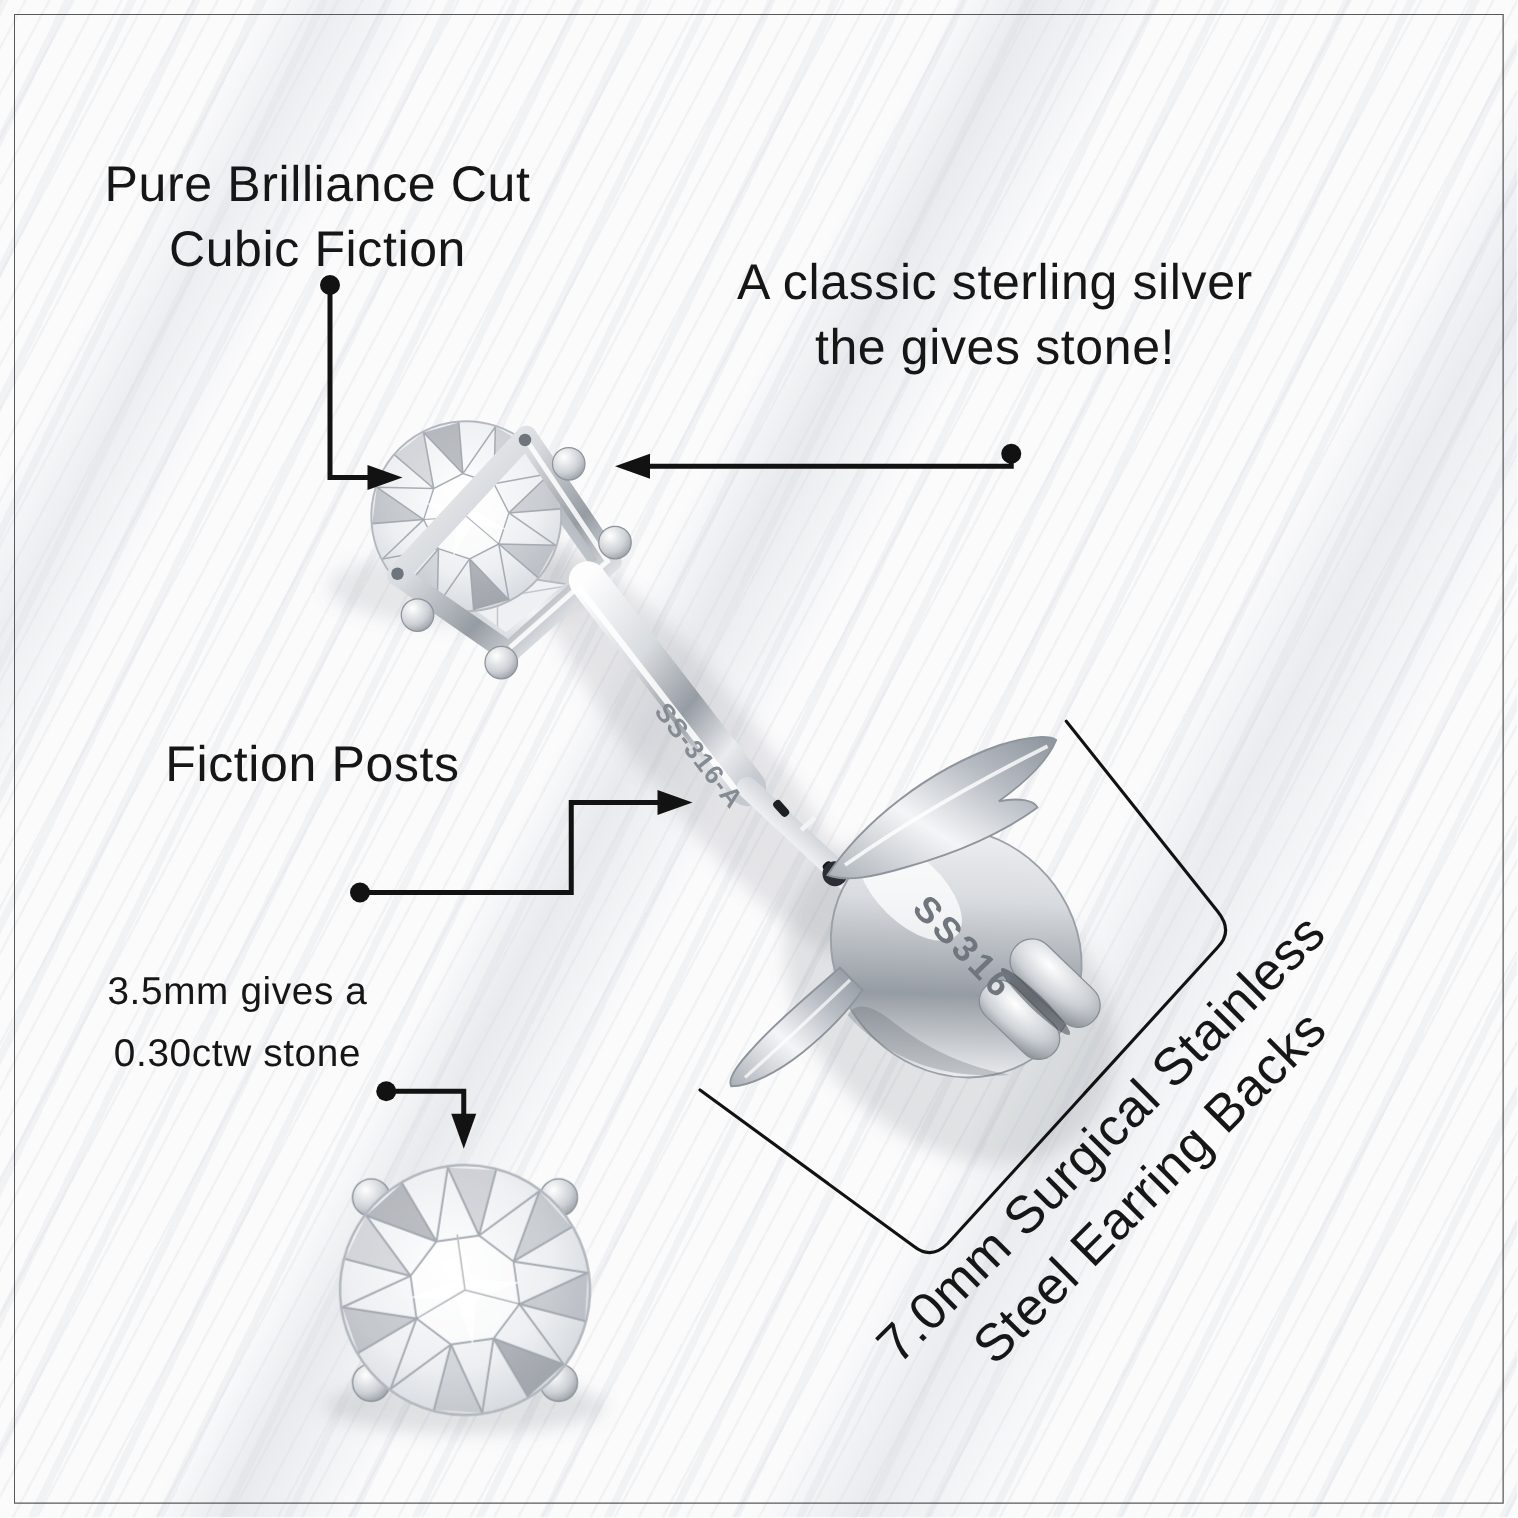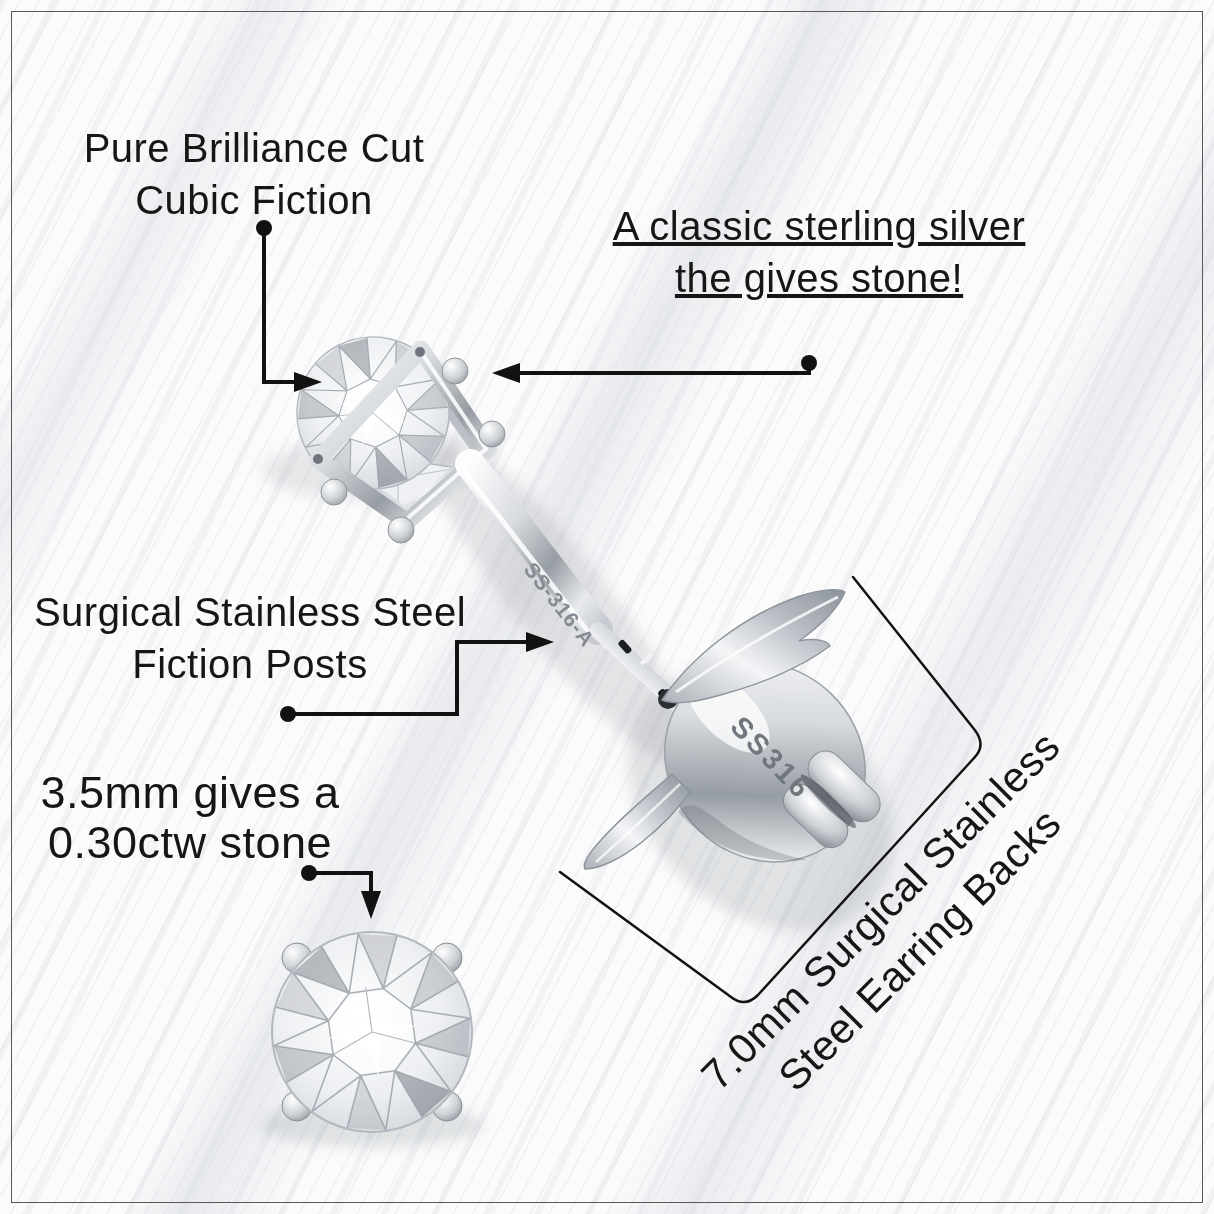--- a/index.html
+++ b/index.html
@@ -18,23 +18,23 @@
     position:absolute;left:11px;top:11px;right:11px;bottom:11px;
     border:1px solid #585858;pointer-events:none;
   }
   .art{position:absolute;left:0;top:0;}
   .callout{
     position:absolute;color:#161616;text-align:center;
     font-weight:400;letter-spacing:.5px;line-height:52px;font-size:40px;
   }
   .callout div{white-space:nowrap;}
   #co-stone {left:44px;  top:122px; width:420px;}
-  #co-basket{left:569px; top:200px; width:500px;text-decoration:underline;}
+  #co-basket{left:546px; top:200px; width:500px;}
   #co-posts {left:20px;  top:586px; width:460px;}
-  #co-size  {left:25px;  top:768px; width:330px;font-size:45px;line-height:50px;}
+  #co-size  {left:25px;  top:768px; width:330px;font-size:31px;line-height:50px;}
   #co-backs {
     left:620px; top:875px; width:560px;
     font-size:42px;line-height:55px;
     transform:rotate(-45deg);
   }
 </style>
 </head>
 <body>
 
 <div class="stage">
@@ -191,21 +191,20 @@
     <div>Pure Brilliance Cut</div>
     <div>Cubic Fiction</div>
   </div>
 
   <div class="callout" id="co-basket">
     <div>A classic sterling silver</div>
     <div>the gives stone!</div>
   </div>
 
   <div class="callout" id="co-posts">
-    <div>Surgical Stainless Steel</div>
     <div>Fiction Posts</div>
   </div>
 
   <div class="callout" id="co-size">
     <div>3.5mm gives a</div>
     <div>0.30ctw stone</div>
   </div>
 
   <div class="callout" id="co-backs">
     <div>7.0mm Surgical Stainless</div>

